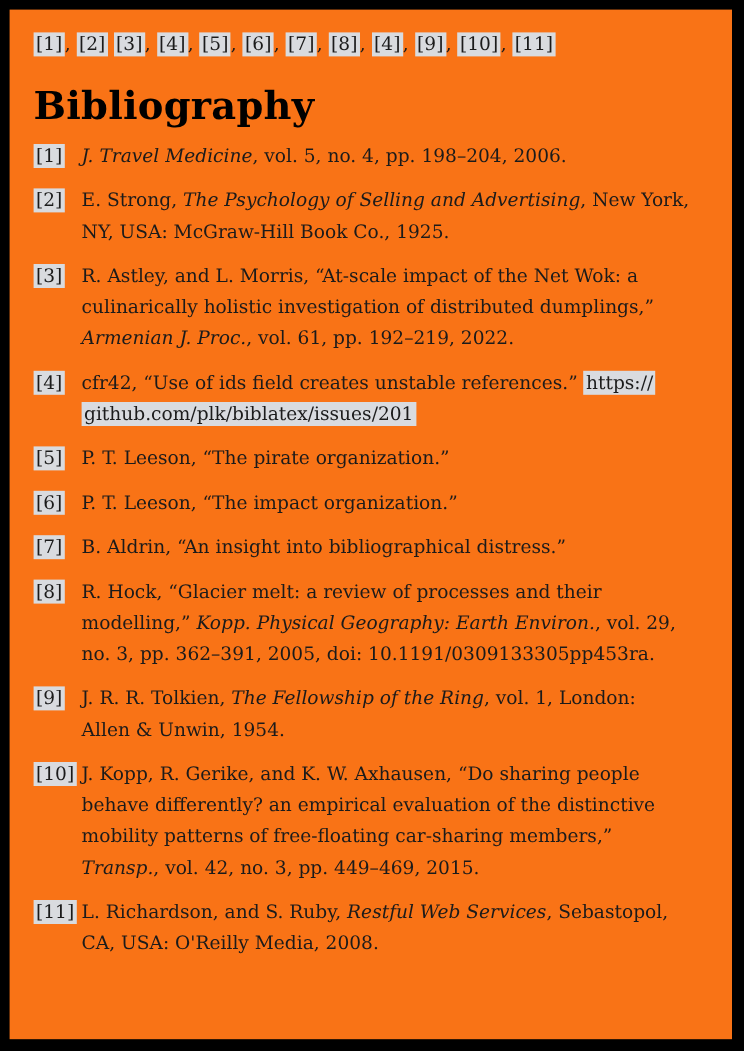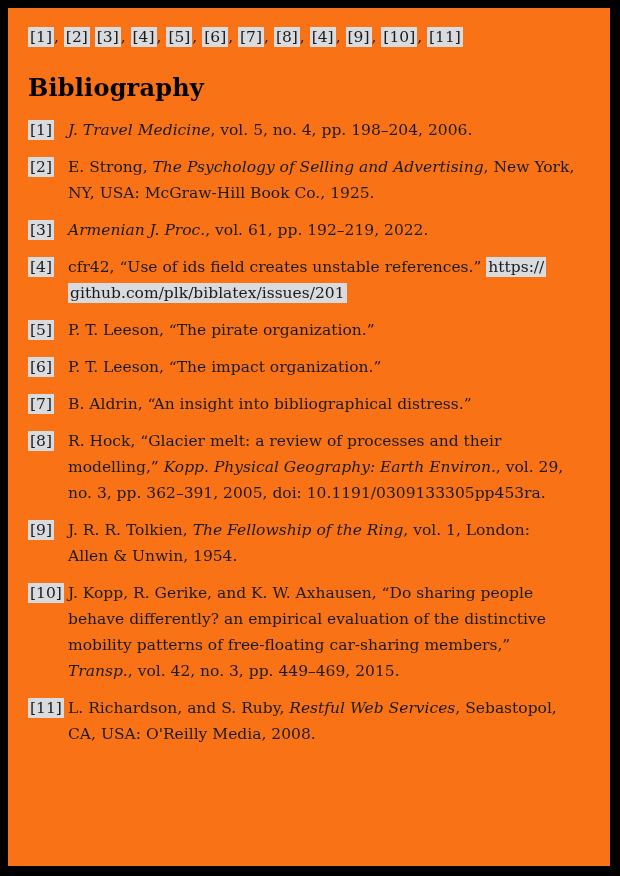--- a/index.html
+++ b/index.html
@@ -28,21 +28,21 @@
     margin: 0;
     white-space: nowrap;
   }
   .hl {
     background: var(--hl, #d9dbdf);
     padding: 1px 2px;
     box-decoration-break: clone;
     -webkit-box-decoration-break: clone;
   }
   h1.bib-heading {
-    font-size: 24px;
+    font-size: 32px;
     line-height: 30px;
     font-weight: bold;
     margin: 23px 0 14px 0;
     color: #000000;
     letter-spacing: 0.2px;
   }
   .ref-list { }
   .ref-item {
     display: flex;
     align-items: flex-start;
@@ -69,21 +69,23 @@
         <div class="ref-label-cell"><span class="hl">[1]</span></div>
         <div class="ref-body"><span class="it">J. Travel Medicine</span><span>, vol. 5, no. 4, pp. 198–204, 2006.</span></div>
       </div>
       <div class="ref-item">
         <div class="ref-label-cell"><span class="hl">[2]</span></div>
         <div class="ref-body"><span>E. Strong, </span><span class="it">The Psychology of Selling and Advertising</span><span>, New York,
 NY, USA: McGraw-Hill Book Co., 1925.</span></div>
       </div>
       <div class="ref-item">
         <div class="ref-label-cell"><span class="hl">[3]</span></div>
-        <div class="ref-body"><span class="it">Armenian J. Proc.</span><span>, vol. 61, pp. 192–219, 2022.</span></div>
+        <div class="ref-body"><span>R. Astley, and L. Morris, “At-scale impact of the Net Wok: a
+culinarically holistic investigation of distributed dumplings,”
+</span><span class="it">Armenian J. Proc.</span><span>, vol. 61, pp. 192–219, 2022.</span></div>
       </div>
       <div class="ref-item">
         <div class="ref-label-cell"><span class="hl">[4]</span></div>
         <div class="ref-body"><span>cfr42, “Use of ids field creates unstable references.” </span><span class="hl">https://
 github.com/plk/biblatex/issues/201</span></div>
       </div>
       <div class="ref-item">
         <div class="ref-label-cell"><span class="hl">[5]</span></div>
         <div class="ref-body"><span>P. T. Leeson, “The pirate organization.”</span></div>
       </div>

